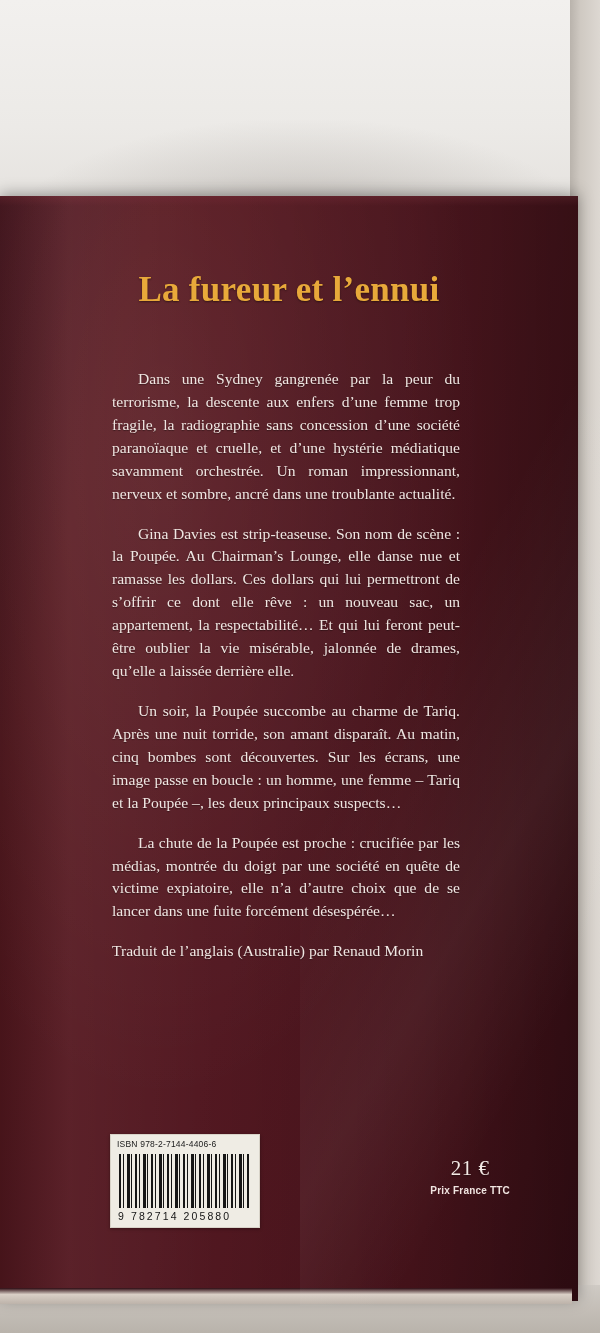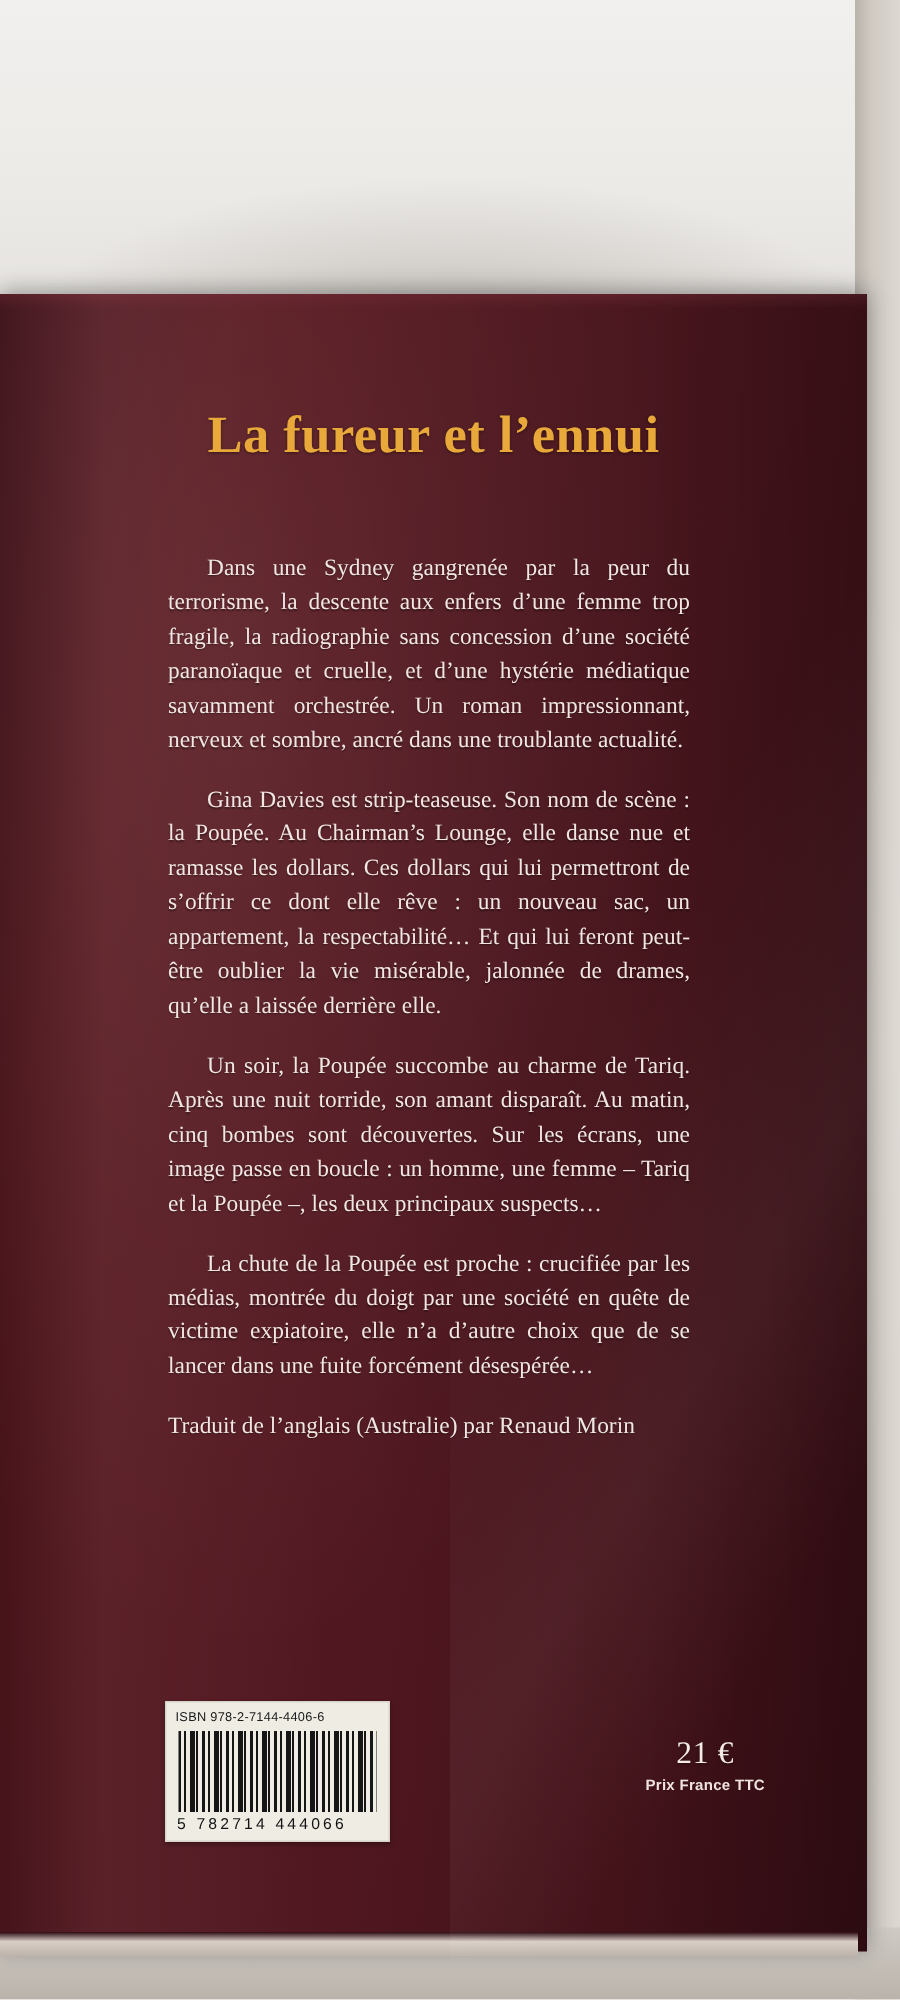--- a/index.html
+++ b/index.html
@@ -231,21 +231,21 @@
         <p>Dans une Sydney gangrenée par la peur du terrorisme, la descente aux enfers d’une femme trop fragile, la radiographie sans concession d’une société paranoïaque et cruelle, et d’une hystérie médiatique savamment orchestrée. Un roman impressionnant, nerveux et sombre, ancré dans une troublante actualité.</p>
         <p>Gina Davies est strip-teaseuse. Son nom de scène : la Poupée. Au Chairman’s Lounge, elle danse nue et ramasse les dollars. Ces dollars qui lui permettront de s’offrir ce dont elle rêve : un nouveau sac, un appartement, la respectabilité… Et qui lui feront peut-être oublier la vie misérable, jalonnée de drames, qu’elle a laissée derrière elle.</p>
         <p>Un soir, la Poupée succombe au charme de Tariq. Après une nuit torride, son amant disparaît. Au matin, cinq bombes sont découvertes. Sur les écrans, une image passe en boucle : un homme, une femme – Tariq et la Poupée –, les deux principaux suspects…</p>
         <p>La chute de la Poupée est proche : crucifiée par les médias, montrée du doigt par une société en quête de victime expiatoire, elle n’a d’autre choix que de se lancer dans une fuite forcément désespérée…</p>
         <p class="no-indent">Traduit de l’anglais (Australie) par Renaud Morin</p>
       </div>
 
       <div class="barcode-box">
         <div class="isbn-text">ISBN 978-2-7144-4406-6</div>
         <div class="bars"></div>
-        <div class="barcode-digits">5 782714 444066</div>
+        <div class="barcode-digits">9 782714 205880</div>
       </div>
 
       <div class="price-block">
         <div class="price">21 €</div>
         <div class="price-label">Prix France TTC</div>
       </div>
 
     </div>
   </div>
 

